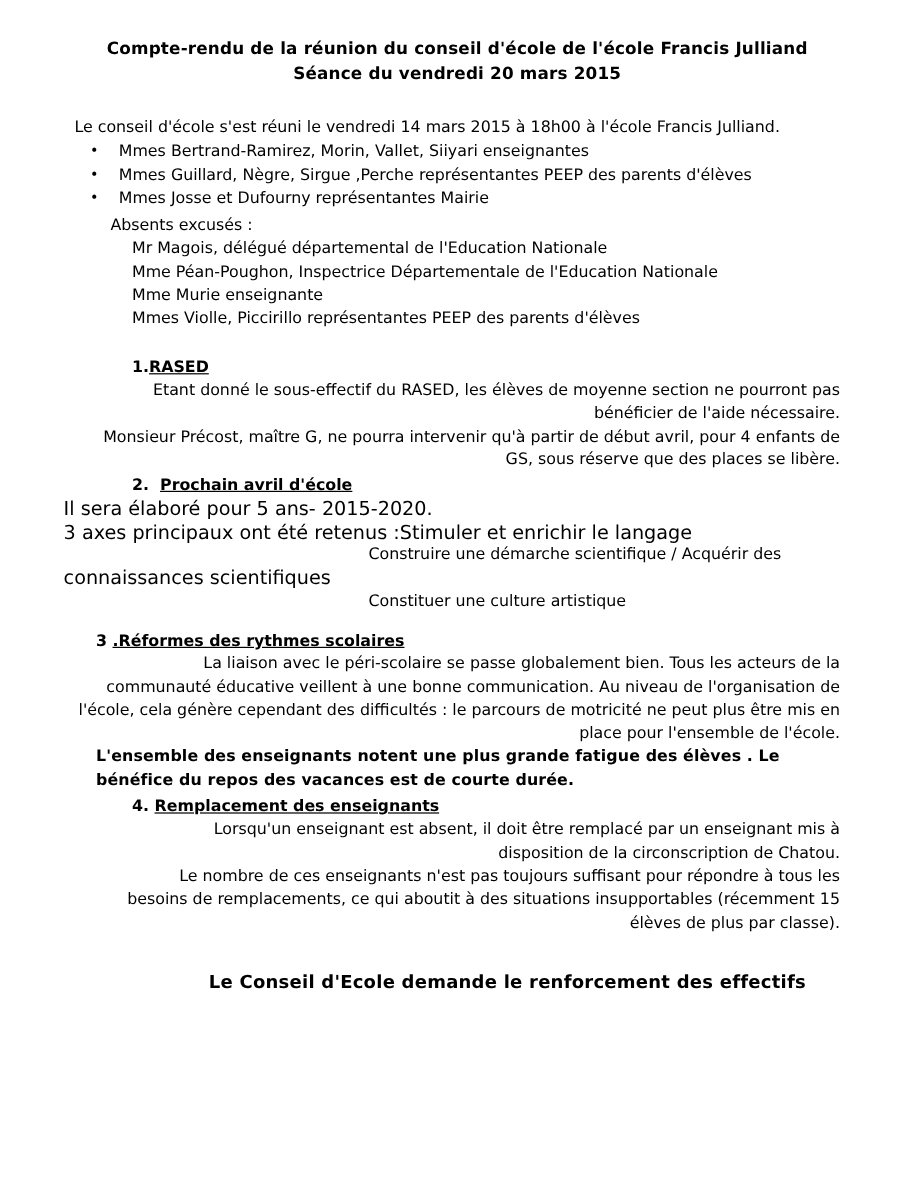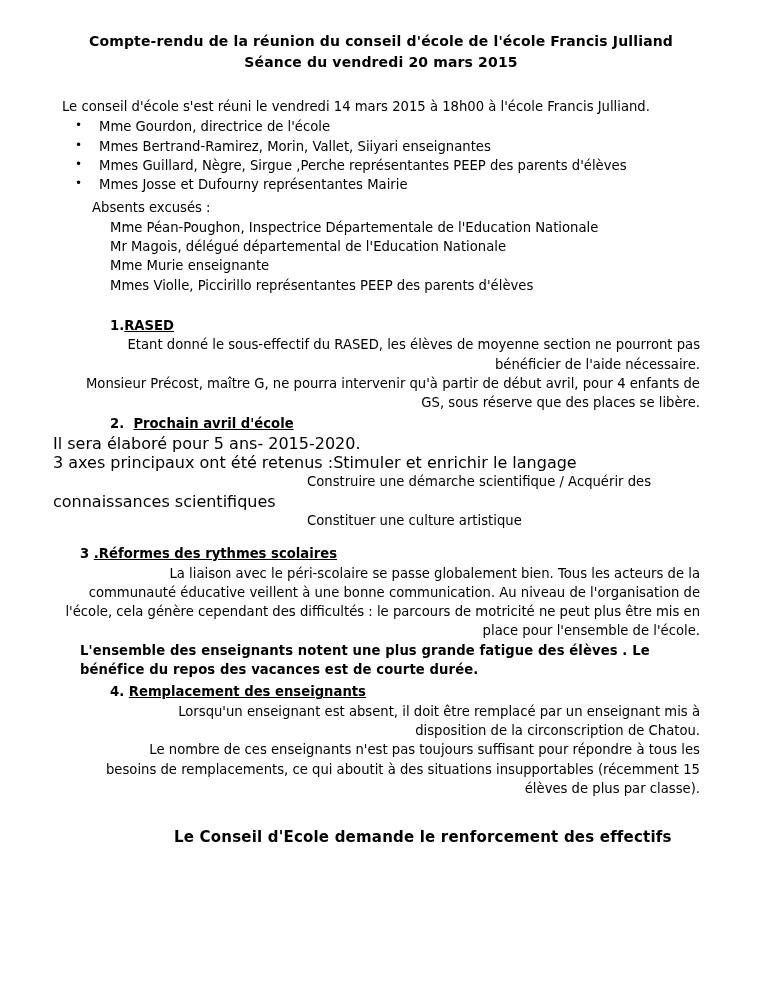--- a/index.html
+++ b/index.html
@@ -171,30 +171,29 @@
   <div class="doc-title">
     <span>Compte-rendu de la réunion du conseil d'école de l'école Francis Julliand</span>
     <span class="line2">Séance du vendredi 20 mars 2015</span>
   </div>
 
   <div class="intro-block">
     <div class="body-text">Le conseil d'école s'est réuni le vendredi 14 mars 2015 à 18h00 à l'école Francis Julliand.</div>
   </div>
 
   <ul class="present-list">
-    <li>Mme Gourdon, directrice de l'école</li>
     <li>Mmes Bertrand-Ramirez, Morin, Vallet, Siiyari enseignantes</li>
     <li>Mmes Guillard, Nègre, Sirgue ,Perche représentantes PEEP des parents d'élèves</li>
     <li>Mmes Josse et Dufourny représentantes Mairie</li>
   </ul>
 
   <div class="absents-block">
     <div class="abs-head">Absents excusés :</div>
+    <div class="abs-name">Mr Magois, délégué départemental de l'Education Nationale</div>
     <div class="abs-name">Mme Péan-Poughon, Inspectrice Départementale de l'Education Nationale</div>
-    <div class="abs-name">Mr Magois, délégué départemental de l'Education Nationale</div>
     <div class="abs-name">Mme Murie enseignante</div>
     <div class="abs-name">Mmes Violle, Piccirillo représentantes PEEP des parents d'élèves</div>
   </div>
 
   <div class="sec-head sec1"><span>1.</span><span class="u">RASED</span></div>
 
   <div class="para"> Etant donné le sous-effectif du RASED, les élèves de moyenne section ne pourront pas bénéficier de l'aide nécessaire.</div>
   <div class="para"> Monsieur Précost, maître G, ne pourra intervenir qu'à partir de début avril, pour 4 enfants de GS, sous réserve que des places se libère.</div>
 
 

